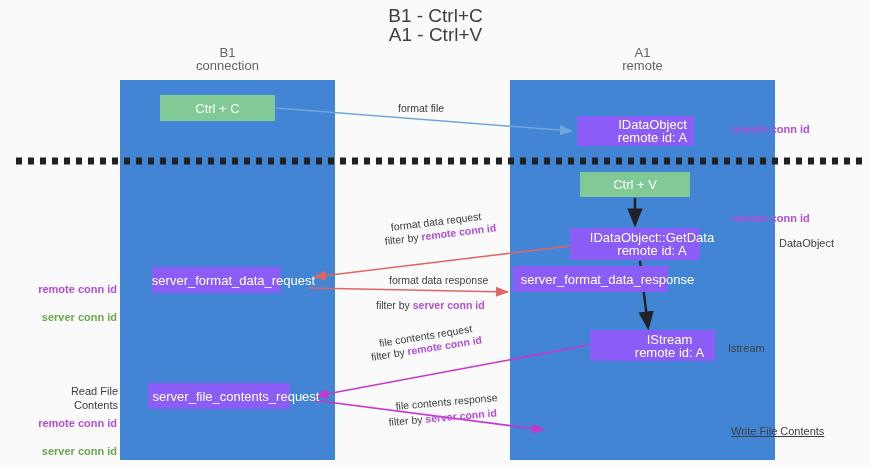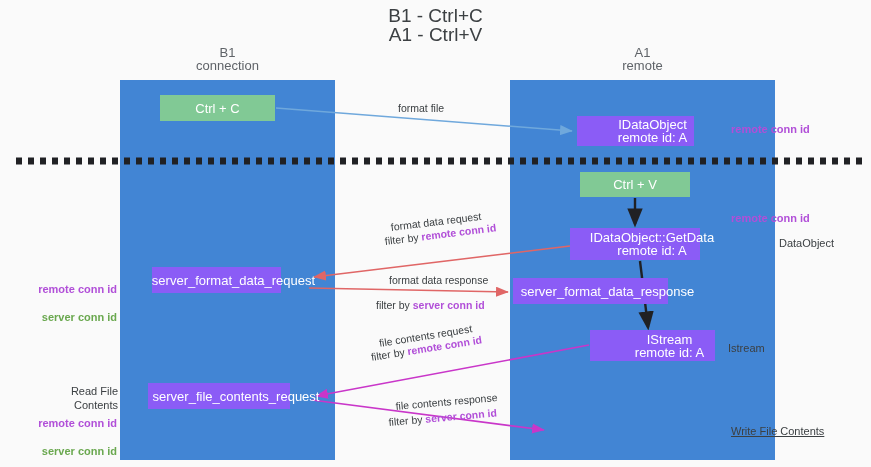--- a/index.html
+++ b/index.html
@@ -39,21 +39,21 @@
   }
   .box.green{background:#81c995;}
   .box.orange{background:#8b5cf6;padding-left:40px;}
   .box span{display:block;white-space:nowrap;}
 
   .b-ctrlc{left:160px;top:95px;width:115px;height:26px;}
   .b-idataobject{left:577px;top:116px;width:117px;height:30px;}
   .b-ctrlv{left:580px;top:172px;width:110px;height:25px;}
   .b-getdata{left:570px;top:228px;width:130px;height:32px;}
   .b-fmtreq{left:152px;top:267px;width:129px;height:26px;}
-  .b-fmtresp{left:513px;top:278px;width:155px;height:26px;}
+  .b-fmtresp{left:513px;top:266px;width:155px;height:26px;}
   .b-istream{left:590px;top:330px;width:125px;height:31px;}
   .b-filereq{left:148px;top:383px;width:142px;height:26px;}
   .b-fileresp{left:548px;top:416px;width:157px;height:27px;}
 
   .sidelabel{
     position:absolute;font-size:11px;line-height:14px;white-space:pre-line;
   }
   .purple{color:#b14fd8;font-weight:bold;}
   .green-t{color:#6aa84f;font-weight:bold;}
   .plain{color:#3c4043;}

